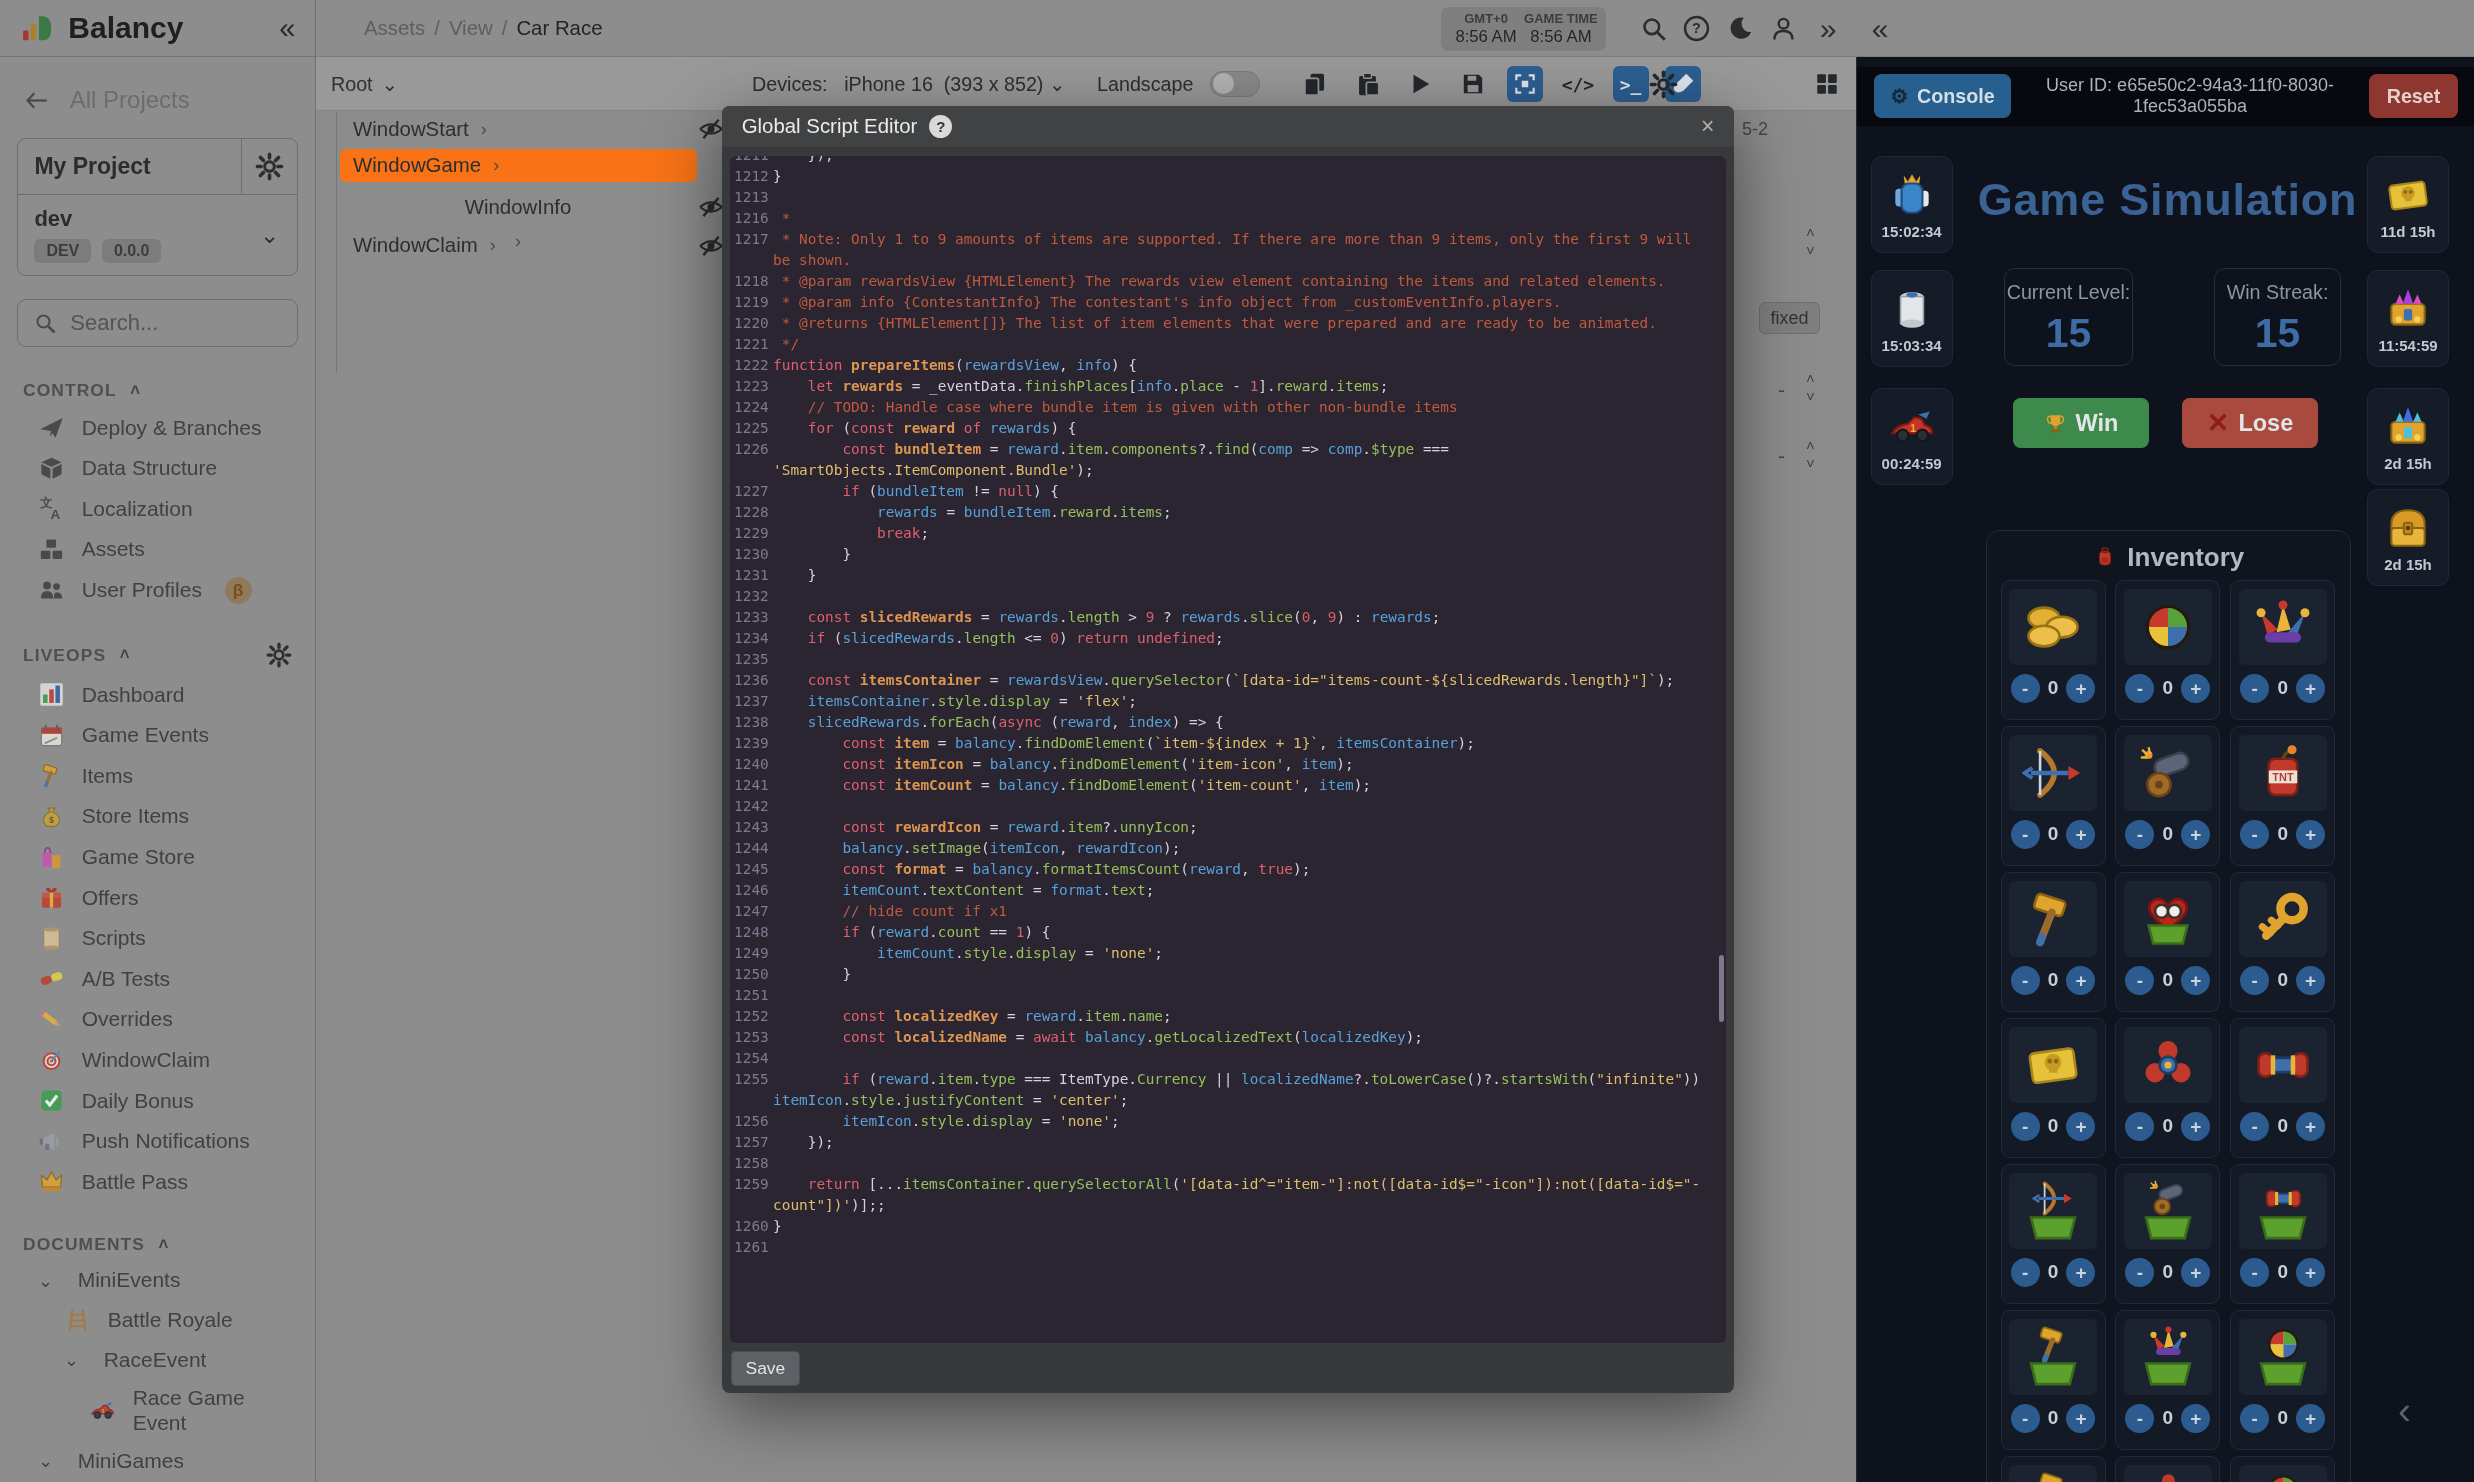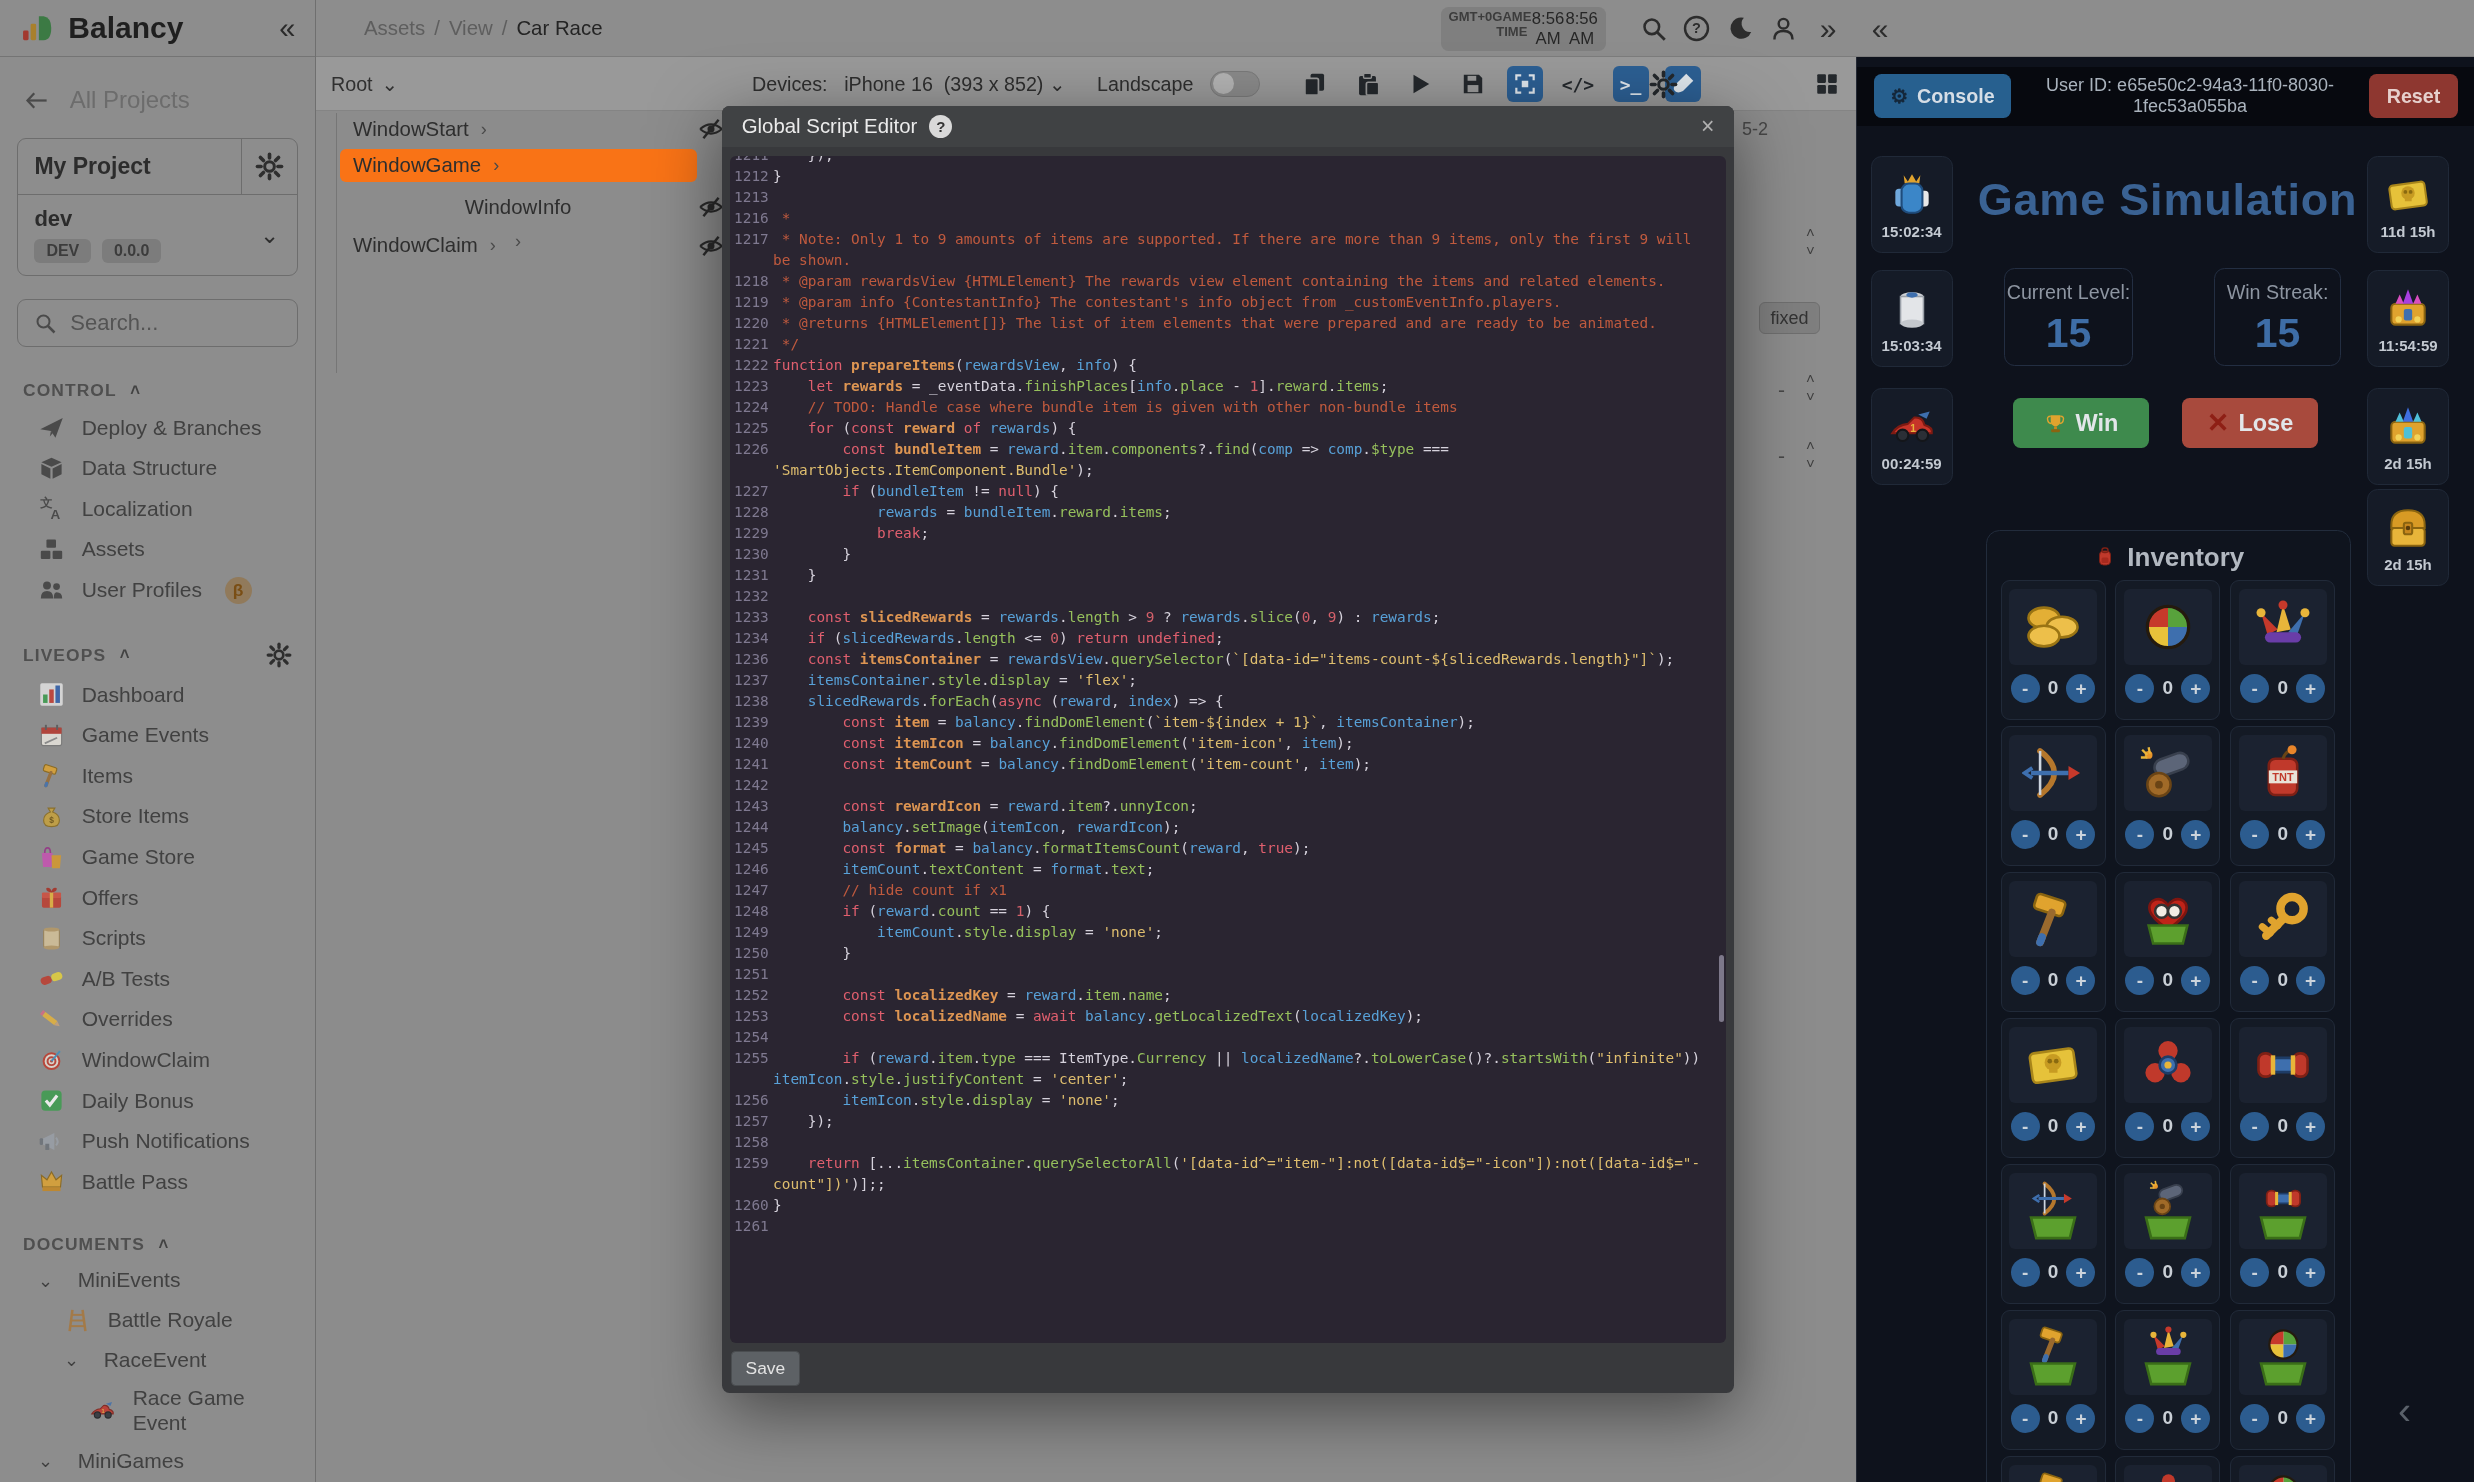--- a/index.html
+++ b/index.html
@@ -33,21 +33,21 @@
 .sb-item{display:flex;align-items:center;gap:16.7px;padding:6.8px 21px 6.8px 38px;font-size:21px;color:#414141;min-height:39px}
 .sb-item .ic{width:27px;height:27px;flex:none;opacity:.82}
 .beta{background:rgba(150,100,30,.45);color:#7a4e14;border-radius:50%;width:27px;height:27px;display:inline-flex;align-items:center;justify-content:center;font-size:17.4px;font-weight:bold;margin-left:6px;flex:none}
 .tree-chev{font-size:18px;color:#3f3f3f;width:23px;flex:none}
 .tree-label{max-width:189px;line-height:1.15}
 
 
 .topbar{position:absolute;left:316px;top:0;width:2159px;height:57px;background:#8d8d8d;border-bottom:1.5px solid #7c7c7c;z-index:2}
 .breadcrumb{position:absolute;left:48px;top:50%;transform:translateY(-50%);font-size:20.4px;color:#5e5e5e;display:flex;gap:9px}
 .crumb-cur{color:#242424;font-weight:500}
-.gmtchip{position:absolute;left:1125px;top:6.8px;width:165px;height:44px;background:#7f7f7f;border-radius:7.6px;display:grid;grid-template-columns:1fr 1fr 1fr 1fr;align-content:center;row-gap:1.5px;padding:3px 7.6px;text-align:center}
+.gmtchip{position:absolute;left:1125px;top:6.8px;width:165px;height:44px;background:#7f7f7f;border-radius:7.6px;display:grid;grid-template-columns:1fr 1fr;align-content:center;row-gap:1.5px;padding:3px 7.6px;text-align:center}
 .gmt-lab{font-size:13px;font-weight:bold;color:#3c3c3c}
 .gmt-val{font-size:16.7px;color:#262626}
 .tb-ic{position:absolute;top:13.6px;width:30px;height:30px;color:#2c2c2c;display:flex;align-items:center;justify-content:center;font-size:27px}
 
 
 .toolbar{position:absolute;left:316px;top:57px;width:1540px;height:54px;background:#999;border-bottom:0.8px solid #848484;z-index:1}
 .root-dd{position:absolute;left:15px;top:50%;transform:translateY(-50%);font-size:19.7px;color:#303030;display:flex;gap:9px;align-items:center}
 .tbc{position:absolute;left:436px;top:0;height:54px;display:flex;align-items:center;gap:16.7px}
 .tb-text{font-size:19.7px;color:#2e2e2e}
 .toggle{width:50px;height:26px;border-radius:13px;background:#8a8a8a;border:1.5px solid #7a7a7a;position:relative;flex:none}
@@ -1239,20 +1239,24 @@
             </div>
             <div class="cl">
               <span class="ln">1233</span>
               <span class="ct">    <span class="tok-kw">const</span> <span class="tok-decl">slicedRewards</span> = <span class="tok-id">rewards</span>.<span class="tok-prop">length</span> &gt; <span class="tok-num">9</span> ? <span class="tok-id">rewards</span>.<span class="tok-prop">slice</span>(<span class="tok-num">0</span>, <span class="tok-num">9</span>) : <span class="tok-id">rewards</span>;</span>
             </div>
             <div class="cl">
               <span class="ln">1234</span>
               <span class="ct">    <span class="tok-kw">if</span> (<span class="tok-id">slicedRewards</span>.<span class="tok-prop">length</span> &lt;= <span class="tok-num">0</span>) <span class="tok-kw">return</span> <span class="tok-kw">undefined</span>;</span>
             </div>
             <div class="cl">
+              <span class="ln">1235</span>
+              <span class="ct"></span>
+            </div>
+            <div class="cl">
               <span class="ln">1236</span>
               <span class="ct">    <span class="tok-kw">const</span> <span class="tok-decl">itemsContainer</span> = <span class="tok-id">rewardsView</span>.<span class="tok-prop">querySelector</span>(<span class="tok-str">`[data-id="items-count-${slicedRewards.length}"]`</span>);</span>
             </div>
             <div class="cl">
               <span class="ln">1237</span>
               <span class="ct">    <span class="tok-id">itemsContainer</span>.<span class="tok-prop">style</span>.<span class="tok-prop">display</span> = <span class="tok-str">'flex'</span>;</span>
             </div>
             <div class="cl">
               <span class="ln">1238</span>
               <span class="ct">    <span class="tok-id">slicedRewards</span>.<span class="tok-prop">forEach</span>(<span class="tok-kw">async</span> (<span class="tok-id">reward</span>, <span class="tok-id">index</span>) =&gt; {</span>

